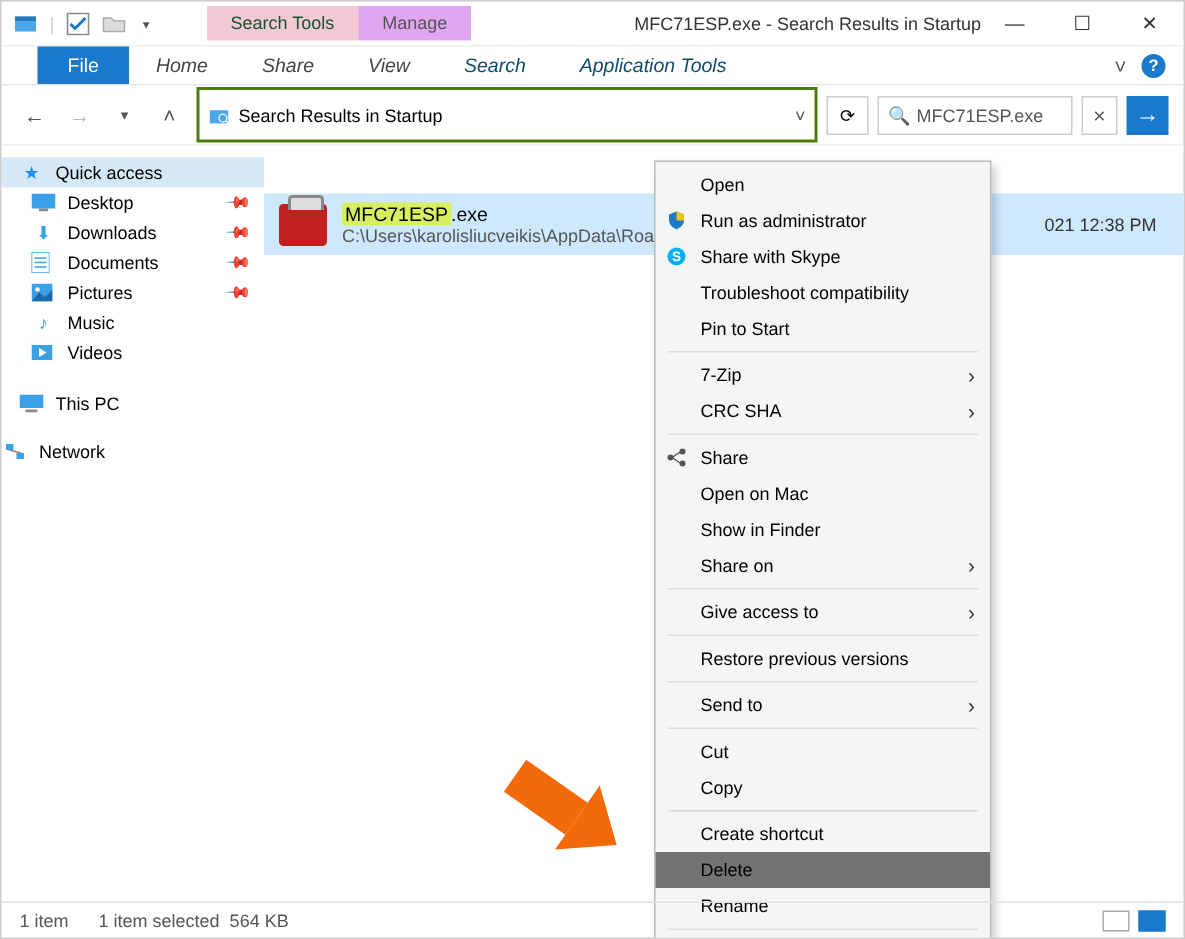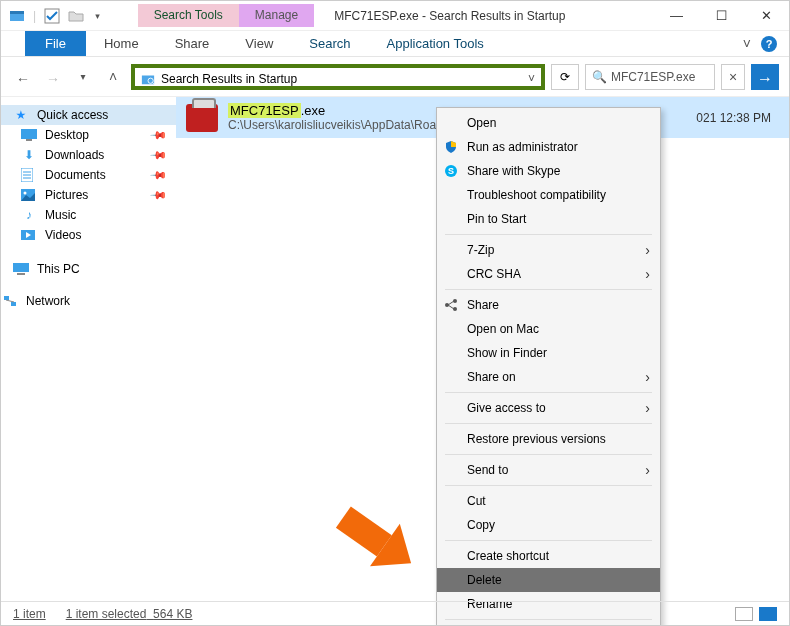--- a/index.html
+++ b/index.html
@@ -7,74 +7,74 @@
 
 
 .titlebar { height: 30px; display: flex; align-items: center; border-bottom: 1px solid #eee; }
 .qat { display: flex; align-items: center; gap: 8px; padding: 0 8px; }
 .qat-icon { width: 16px; height: 16px; }
 .chev-down { font-size: 9px; color: #555; margin-left: 3px; }
 .tooltabs { display: flex; margin-left: 30px; }
 .tooltab { padding: 4px 16px; font-size: 12px; text-align: center; line-height: 1.2; }
 .tooltab-search { background: #f3c9d6; color: #14532d; }
 .tooltab-manage { background: #e0a7f0; color: #555; }
-.title-text { flex: 1; text-align: left; padding-left: 20px; font-size: 12px; color: #333; }
+.title-text { flex: 1; text-align: right; padding-left: 20px; font-size: 12px; color: #333; }
 .winctrls { display: flex; }
 .winbtn { width: 45px; height: 30px; display: flex; align-items: center; justify-content: center; font-size: 13px; color: #333; }
 
 
 .ribbonrow { height: 26px; display: flex; align-items: stretch; border-bottom: 1px solid #e5e5e5; padding-left: 24px; }
 .file-tab { background: #1979ca; color: #fff; padding: 0 20px; display: flex; align-items: center; font-size: 13px; }
-.rtab { padding: 0 18px; display: flex; align-items: center; font-size: 13px; color: #444; }
+.rtab { padding: 0 18px; display: flex; align-items: center; font-size: 13px; color: #444; font-style: italic; }
 .rtab-search, .rtab-app { color: #0c4a6e; }
 .ribbon-right { margin-left: auto; display: flex; align-items: center; gap: 10px; padding-right: 12px; }
 .help-icon { width: 16px; height: 16px; border-radius: 50%; background: #1979ca; color: #fff; display: flex; align-items: center; justify-content: center; font-size: 11px; font-weight: bold; }
 
 
 .addrrow { height: 40px; display: flex; align-items: center; padding: 0 10px; gap: 6px; border-bottom: 1px solid #eee; }
 .navbtn { width: 24px; height: 24px; display: flex; align-items: center; justify-content: center; color: #555; font-size: 14px; }
-.addrbox { flex: 1; height: 26px; border: 4px solid #4d7c0f; display: flex; align-items: flex-end; padding: 0 6px; gap: 6px; }
+.addrbox { flex: 1; height: 37px; border: 2px solid #4d7c0f; display: flex; align-items: center; padding: 0 6px; gap: 6px; }
 .addrbox .star-icon { color: #1979ca; }
 .addr-chev { margin-left: auto; color: #555; }
 .refresh-btn { width: 28px; height: 26px; border: 1px solid #ccc; display: flex; align-items: center; justify-content: center; }
 .searchbox { width: 130px; height: 26px; border: 1px solid #ccc; display: flex; align-items: center; padding: 0 6px; gap: 4px; color: #555; }
 .clearbtn { width: 24px; height: 26px; border: 1px solid #ccc; display: flex; align-items: center; justify-content: center; font-size: 14px; color: #555; }
 .gobtn { width: 28px; height: 26px; background: #1979ca; color: #fff; display: flex; align-items: center; justify-content: center; font-size: 16px; }
 
 
 .main { display: flex; height: calc(100% - 30px - 26px - 40px - 24px); }
 .sidebar { width: 175px; padding: 8px 0; }
 .side-group { margin-bottom: 14px; }
 .side-item { display: flex; align-items: center; gap: 8px; padding: 3px 10px 3px 20px; font-size: 12px; }
 .side-item.top { padding-left: 12px; background: #d5e8f7; }
 .side-item .icon { width: 16px; text-align: center; }
 .pin { margin-left: auto; color: #888; font-size: 11px; transform: rotate(45deg); }
 .star-blue { color: #1e90ff; }
 
-.content { flex: 1; position: relative; }
+.content { flex: 1; position: relative; margin-top: 32px; }
 .result-row { display: flex; align-items: center; gap: 10px; padding: 6px 10px; background: #cde8ff; }
 .result-icon { width: 32px; height: 28px; background: #c02020; border-radius: 3px; position: relative; }
 .result-icon::after { content: ""; position: absolute; top: -6px; left: 6px; width: 20px; height: 8px; border: 2px solid #888; border-bottom: none; border-radius: 3px 3px 0 0; background: #ddd; }
 .result-text { flex: 1; }
 .result-name { font-size: 13px; }
 .result-name .hl { background: #d6f060; padding: 0 2px; }
 .result-path { font-size: 12px; color: #555; }
 .result-date { font-size: 12px; color: #333; padding-right: 8px; }
 
 
 .ctx { position: absolute; left: 435px; top: 106px; width: 225px; background: #f5f5f5; border: 1px solid #bbb; box-shadow: 3px 3px 6px rgba(0,0,0,0.2); padding: 3px 0; }
 .ctx-item { display: flex; align-items: center; height: 24px; font-size: 12px; padding: 0 10px 0 30px; position: relative; }
 .ctx-item.bold { font-weight: normal; align-items: center; }
 .ctx-item.highlight { background: #737373; }
 .ctx-item .arrow { margin-left: auto; font-size: 14px; color: #333; }
 .ctx-sep { height: 1px; background: #ddd; margin: 3px 8px; }
 .ctx-icon { position: absolute; left: 6px; width: 16px; height: 16px; display: flex; align-items: center; justify-content: center; font-size: 12px; }
 
 
-.statusbar { position: absolute; bottom: 0; left: 0; right: 0; height: 24px; border-top: 1px solid #e0e0e0; display: flex; align-items: center; padding: 0 12px; font-size: 12px; color: #555; gap: 20px; text-decoration: underline; }
+.statusbar { position: absolute; bottom: 0; left: 0; right: 0; height: 24px; border-top: 1px solid #e0e0e0; display: flex; align-items: center; padding: 0 12px; font-size: 12px; color: #555; gap: 20px; }
 .statusbar .views { margin-left: auto; display: flex; gap: 6px; }
 .viewbtn { width: 18px; height: 14px; border: 1px solid #aaa; }
 .viewbtn.active { background: #1979ca; border-color: #1979ca; }
 
 
 .big-arrow { position: absolute; left: 378px; top: 535px; width: 0; height: 0; pointer-events: none; transform: rotate(35deg); }
 .big-arrow::before { content: ""; position: absolute; width: 50px; height: 26px; background: #f26a0a; left: -40px; top: -8px; }
 .big-arrow::after { content: ""; position: absolute; left: 10px; top: -22px; border-left: 32px solid #f26a0a; border-top: 26px solid transparent; border-bottom: 26px solid transparent; }
 
 svg { display: block; }

